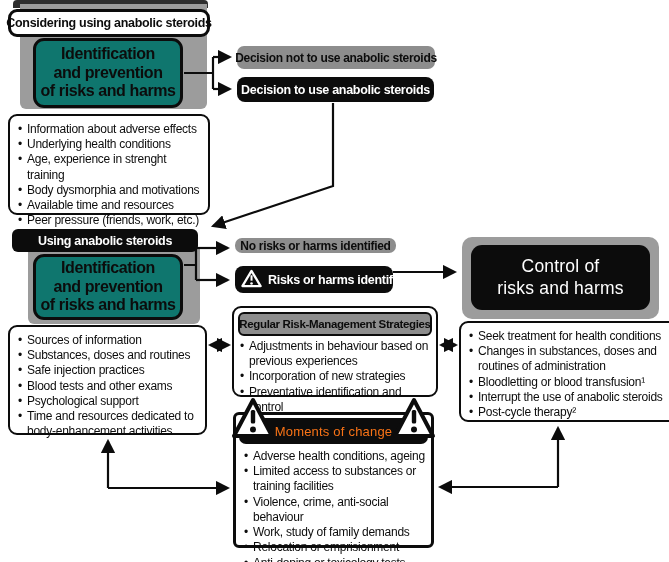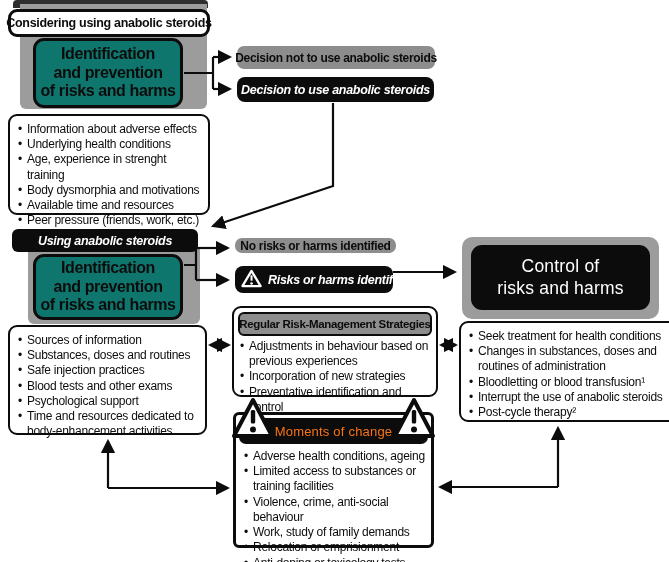--- a/index.html
+++ b/index.html
@@ -18,21 +18,21 @@
   }
   .big-title{
     background:#0f766e;border:3.5px solid #0c0c0c;border-radius:11px;
     display:flex;flex-direction:column;align-items:center;justify-content:center;
     font-weight:bold;font-size:16px;line-height:1.18;letter-spacing:-0.4px;
     text-align:center;white-space:nowrap;
   }
   .black-pill{
     background:#0c0c0c;color:#fff;border-radius:8px;
     display:flex;align-items:center;justify-content:center;
-    font-weight:bold;font-size:12.5px;letter-spacing:-0.3px;white-space:nowrap;font-style:italic;
+    font-weight:bold;font-size:12.5px;letter-spacing:-0.3px;white-space:nowrap;
   }
   .gray-pill{
     background:#8d8d8d;color:#0c0c0c;border-radius:7px;
     display:flex;align-items:center;justify-content:center;
     font-weight:bold;font-size:12px;letter-spacing:-0.3px;white-space:nowrap;
   }
   .control-box{
     background:#0c0c0c;color:#fff;border-radius:11px;
     display:flex;flex-direction:column;align-items:center;justify-content:center;
     font-size:17.5px;line-height:1.25;letter-spacing:0.2px;text-align:center;

